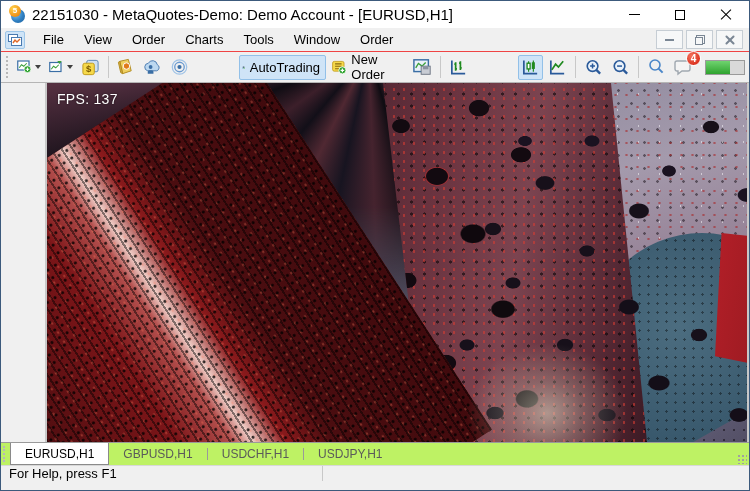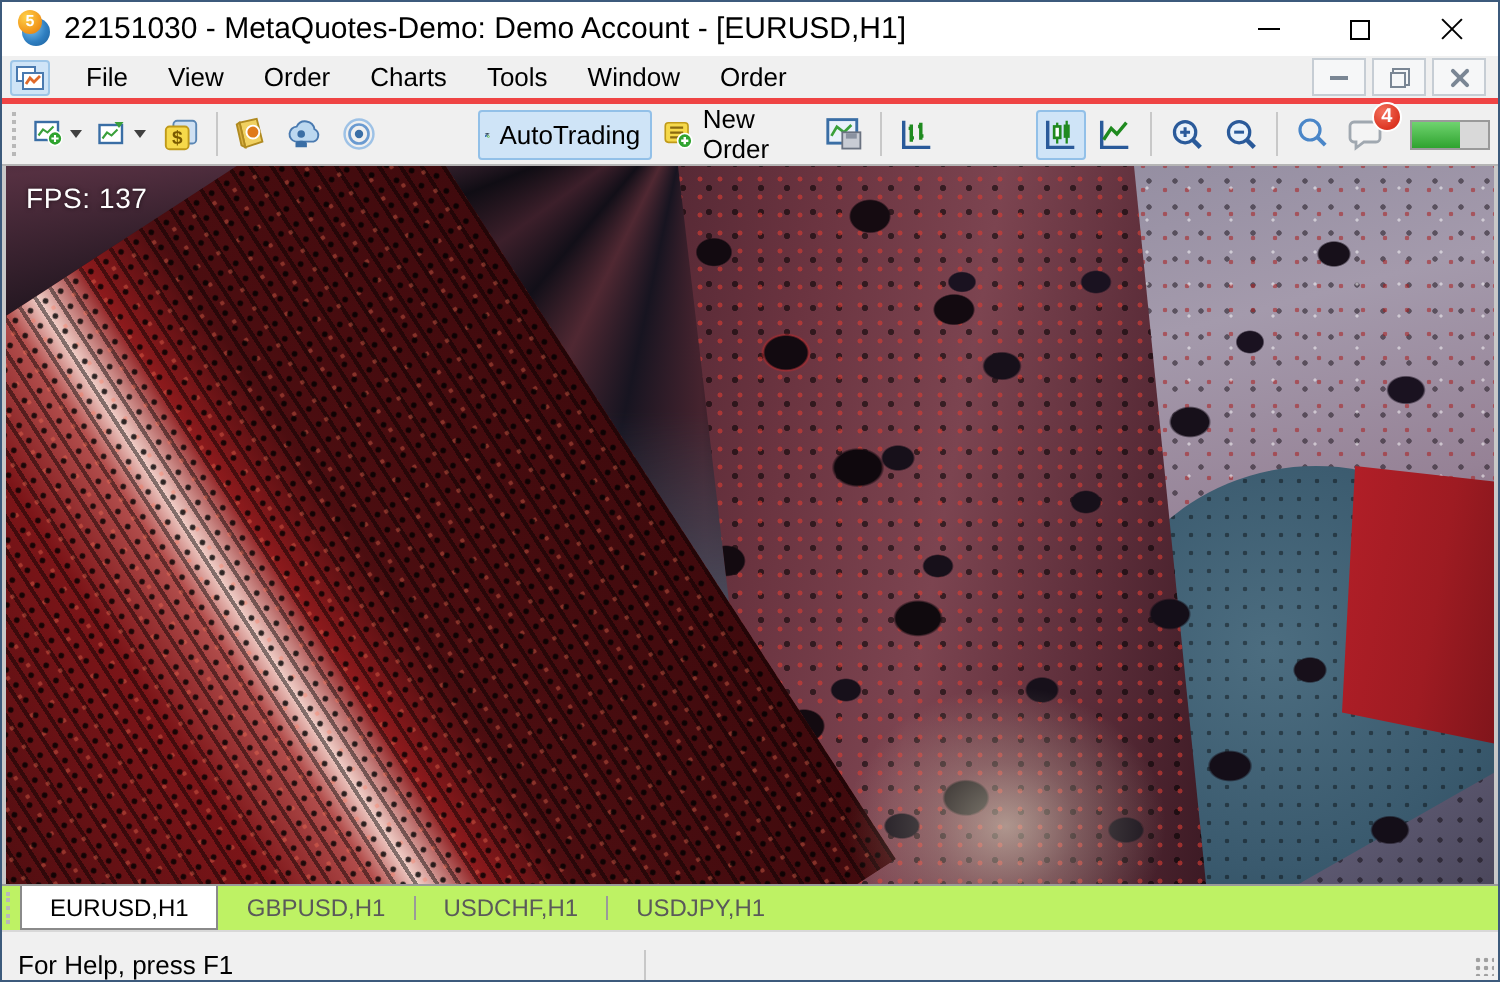--- a/index.html
+++ b/index.html
@@ -18,21 +18,21 @@
   .win-controls { display:flex; height:100%; }
   .win-btn { width:46px; height:100%; display:flex; align-items:center; justify-content:center; }
   .glyph-min { width:11px; height:1px; background:#000; }
   .glyph-max { width:10px; height:10px; border:1px solid #000; }
   .glyph-close { position:relative; width:12px; height:12px; }
   .glyph-close::before,.glyph-close::after { content:""; position:absolute; left:-1px; top:5px; width:14px; height:1px; background:#000; }
   .glyph-close::before { transform:rotate(45deg); }
   .glyph-close::after { transform:rotate(-45deg); }
 
   
-  .menubar { height:24px; flex:0 0 24px; background:#f0f0f0; display:flex; align-items:center; border-bottom:3px solid #ef4444; }
+  .menubar { height:24px; flex:0 0 24px; background:#f0f0f0; display:flex; align-items:center; border-bottom:1px solid #ef4444; }
   .mdi-doc-icon { width:20px; height:18px; margin:0 8px 0 4px; background:#cfe4f7; border:1px solid #9ec6e8; border-radius:2px;
       display:flex; align-items:center; justify-content:center; }
   .menu-item { font-size:13px; color:#000; padding:3px 10px; }
   .menubar-spacer { flex:1 1 auto; }
   .mdi-controls { display:flex; gap:3px; margin-right:6px; }
   .mdi-btn { width:27px; height:19px; background:#f6f7f8; border:1px solid #c6cdd4; display:flex; align-items:center; justify-content:center; }
   .mdi-min { width:9px; height:2px; background:#7a8694; }
   .mdi-restore { position:relative; width:10px; height:10px; }
   .mdi-restore::before { content:""; position:absolute; right:0; top:0; width:7px; height:7px; border:1.5px solid #7a8694; }
   .mdi-restore::after { content:""; position:absolute; left:0; bottom:0; width:6px; height:6px; border:1.5px solid #7a8694; background:#f6f7f8; }
@@ -49,21 +49,21 @@
   .tsep { width:1px; height:22px; background:#c8c8c8; margin:0 4px; }
   .caret { width:0; height:0; border-left:3.5px solid transparent; border-right:3.5px solid transparent; border-top:4px solid #404040; margin-left:3px; }
   .badge { position:absolute; right:-6px; top:-5px; min-width:15px; height:15px; border-radius:50%;
       background:radial-gradient(circle at 35% 30%, #f4715c, #dc3522 70%); color:#fff; font-size:10px; font-weight:bold;
       display:flex; align-items:center; justify-content:center; border:1px solid #fff; }
   .bubble-wrap { position:relative; }
   .progressbar { width:48px; height:15px; border:1px solid #9a9a9a; background:#d9d9d9; margin-left:8px; margin-right:4px; }
   .progress-fill { height:100%; width:62%; background:linear-gradient(#6fd36f, #2fa32f); }
 
   
-  .viewport { position:relative; flex:0 0 359px; height:359px; overflow:hidden; background:#7f1d1d; border-left:2px solid #c8c8c8; border-right:2px solid #c8c8c8; }
+  .viewport { position:relative; flex:0 0 359px; height:359px; overflow:hidden; background:#7f1d1d; border-left:2px solid #c8c8c8; border-right:2px solid #c8c8c8;margin-left:44px; }
   .layer { position:absolute; }
   .layer-base { inset:0;
       background:linear-gradient(100deg,#17242f 0%, #1e2f41 22%, #31404f 38%, #585264 55%, #938b9e 72%, #8a7587 86%, #6d4a5a 100%); }
   .layer-spokes { left:0; top:0; width:100%; height:62%;
       background:conic-gradient(from 140deg at 46% -14%,
         #10161f 0deg, #33202c 14deg, #0e0c12 24deg, #45232e 38deg, #171420 52deg, #502832 66deg,
         #120f18 80deg, #3c1f2a 94deg, #100d14 108deg, #553041 124deg, #1a1622 140deg, #6c4a58 160deg,
         #241c26 180deg, #10161f 220deg);
       -webkit-mask-image:linear-gradient(#000 55%, transparent 100%); mask-image:linear-gradient(#000 55%, transparent 100%); }
   .layer-leftblue { left:0; top:28%; width:40%; height:72%;
@@ -139,21 +139,21 @@
       font-family:"Liberation Sans", sans-serif; text-shadow:0 0 2px rgba(0,0,0,.6); }
 
   
   .tabbar { height:23px; flex:0 0 23px; background:#bef264; display:flex; align-items:stretch; border-top:1px solid #9a9a9a; }
   .tab-grip { width:5px; margin:3px 2px; border-left:2px dotted #b8b8b8; }
   .tab { display:flex; align-items:center; padding:0 14px; font-size:12px; color:#5a5a5a; position:relative; }
   .tab.active { background:#fff; color:#000; border:1px solid #8a8a8a; border-top:none; margin-top:0; z-index:2; }
   .tab-sep { width:1px; height:12px; background:#9a9a9a; align-self:center; }
 
   
-  .statusbar { height:25px; flex:0 0 25px; background:#f0f0f0; border-top:1px solid #d8d8d8; display:flex; align-items:flex-end; font-size:13px; color:#000; }
+  .statusbar { height:25px; flex:0 0 25px; background:#f0f0f0; border-top:1px solid #d8d8d8; display:flex; align-items:flex-start; font-size:13px; color:#000; }
   .sb-cell { display:flex; align-items:center; padding:0 8px; border-right:1px solid #c8c8c8; }
   .sb-help { flex:0 0 322px; }
   .sb-symbol { flex:0 0 130px; }
   .sb-e1 { flex:0 0 96px; } .sb-e2 { flex:0 0 70px; } .sb-e3 { flex:0 0 70px; }
   .sb-last { flex:1 1 auto; border-right:none; position:relative; }
   .resize-grip { position:absolute; right:2px; bottom:2px; width:10px; height:10px;
       background:
         radial-gradient(circle, #a0a0a0 1px, transparent 1.3px) 0 0/4px 4px; }
 </style>
 </head>

